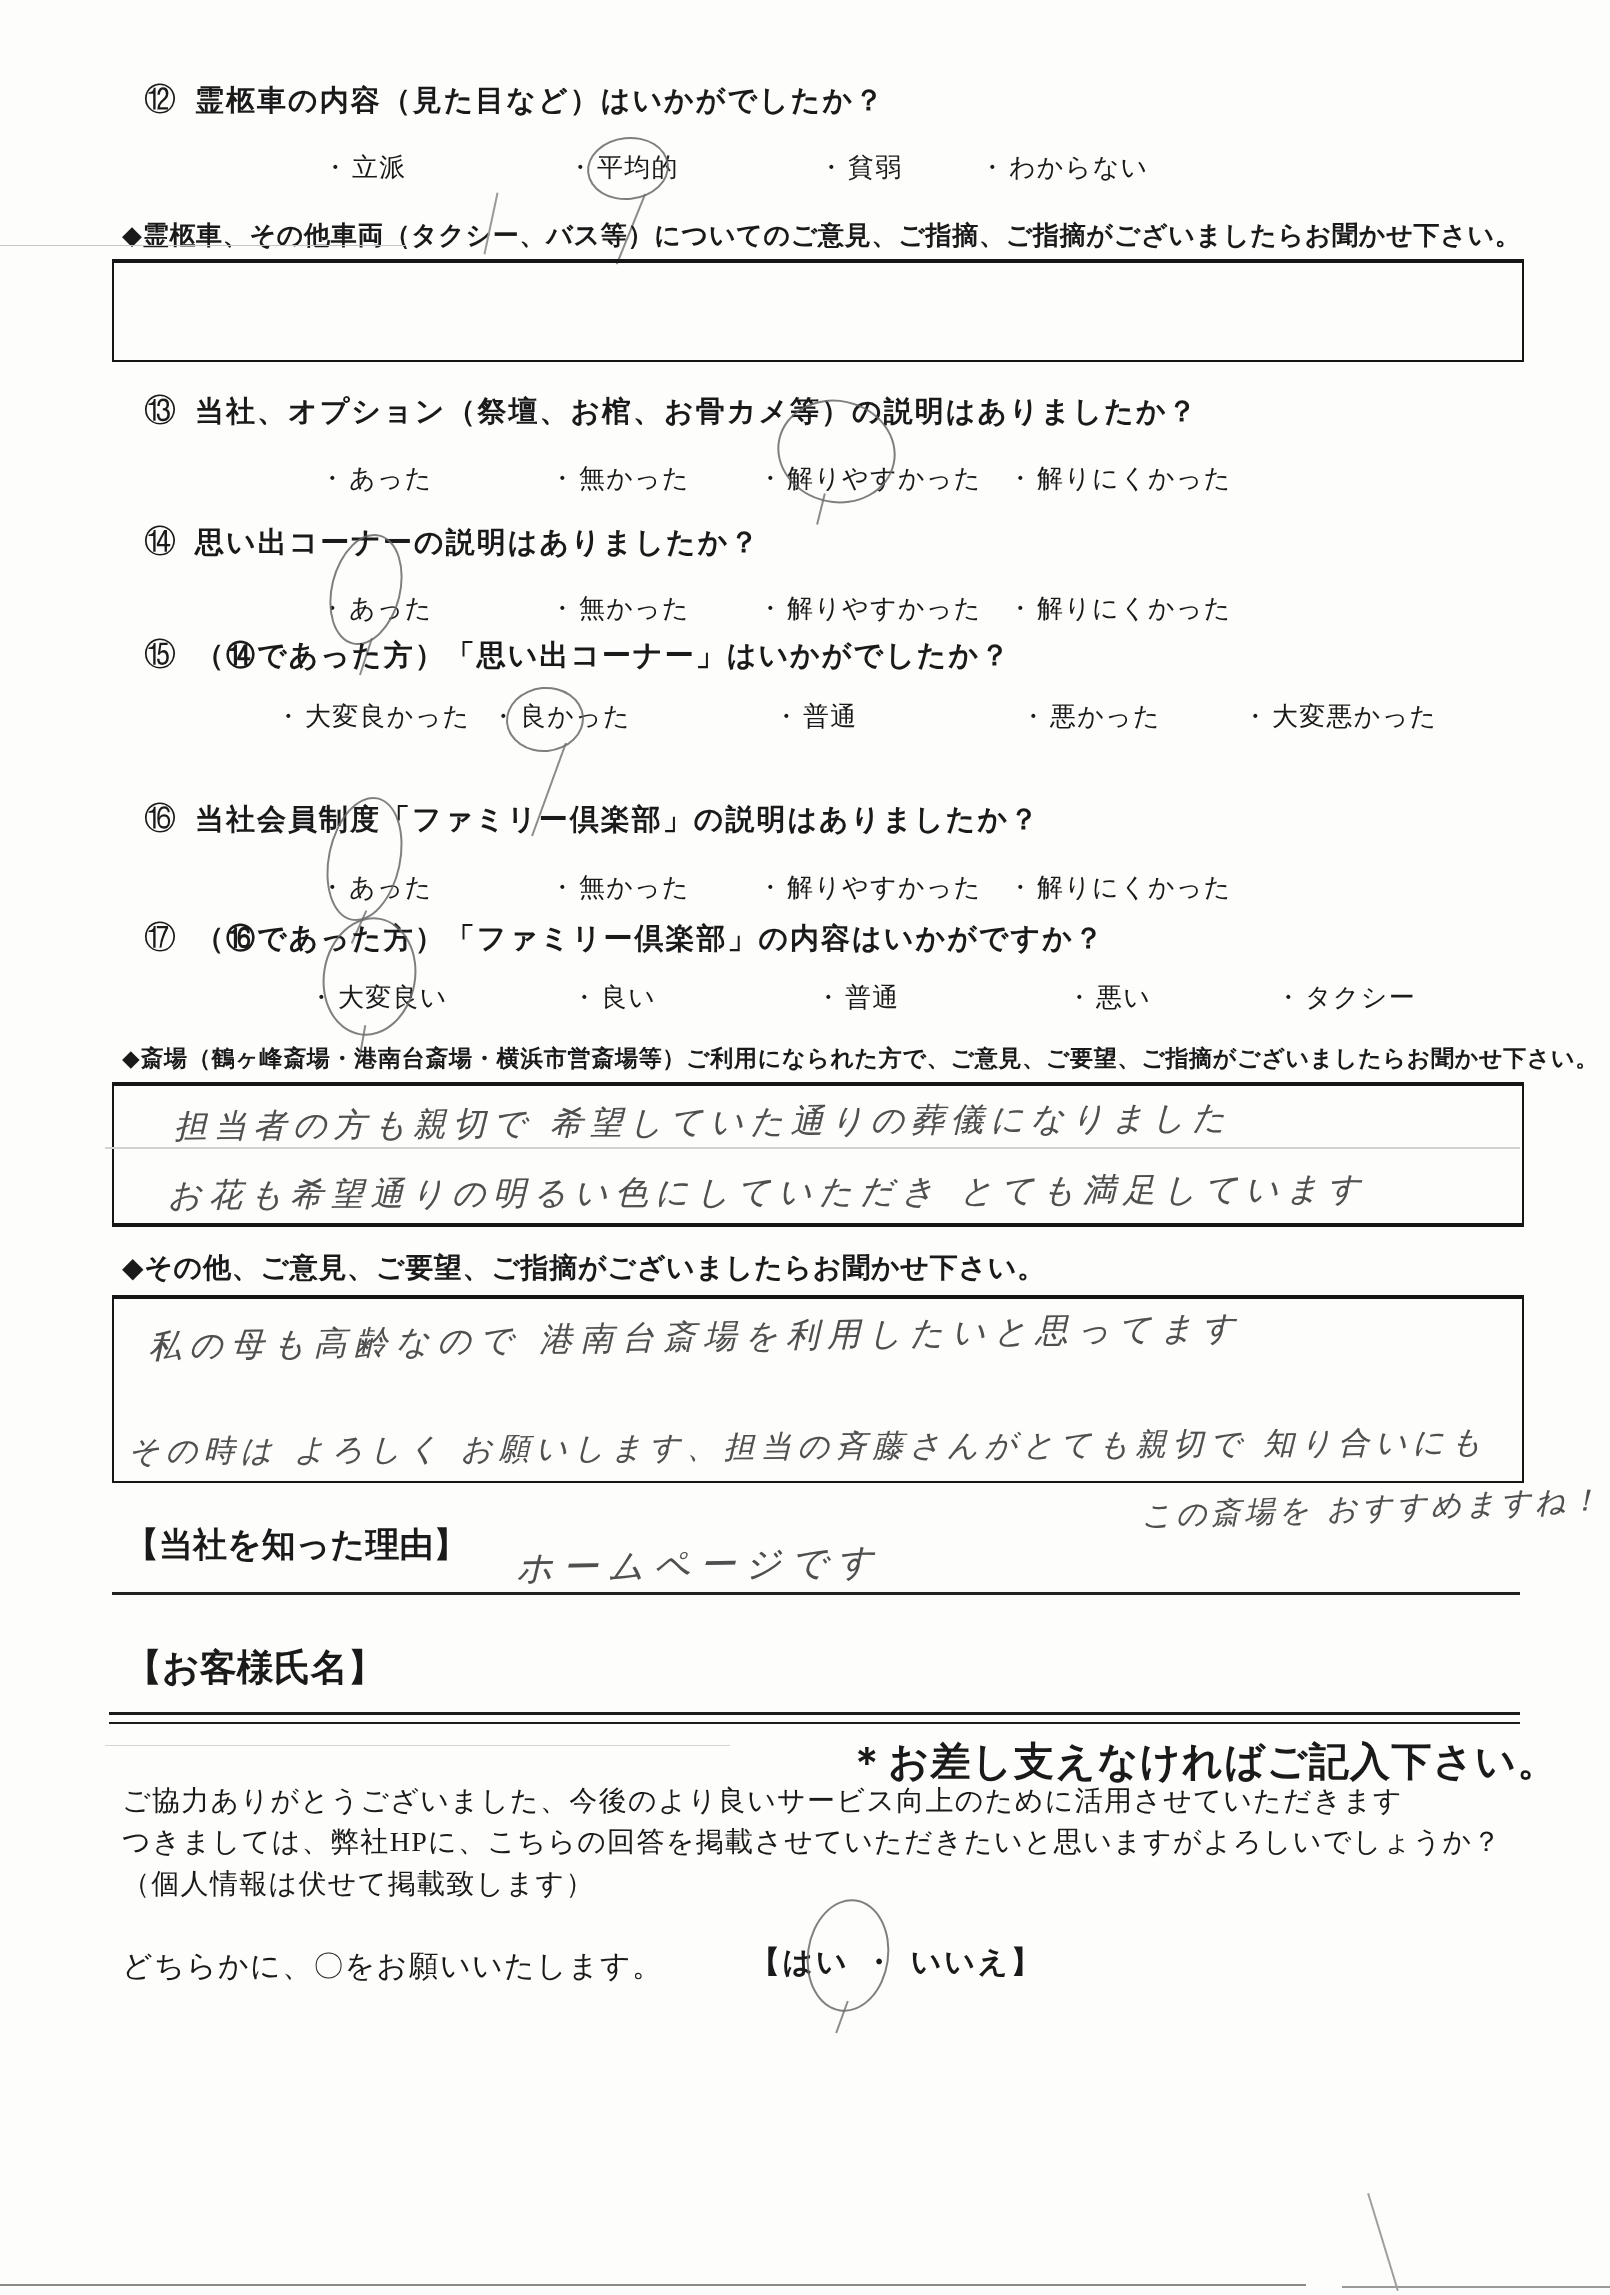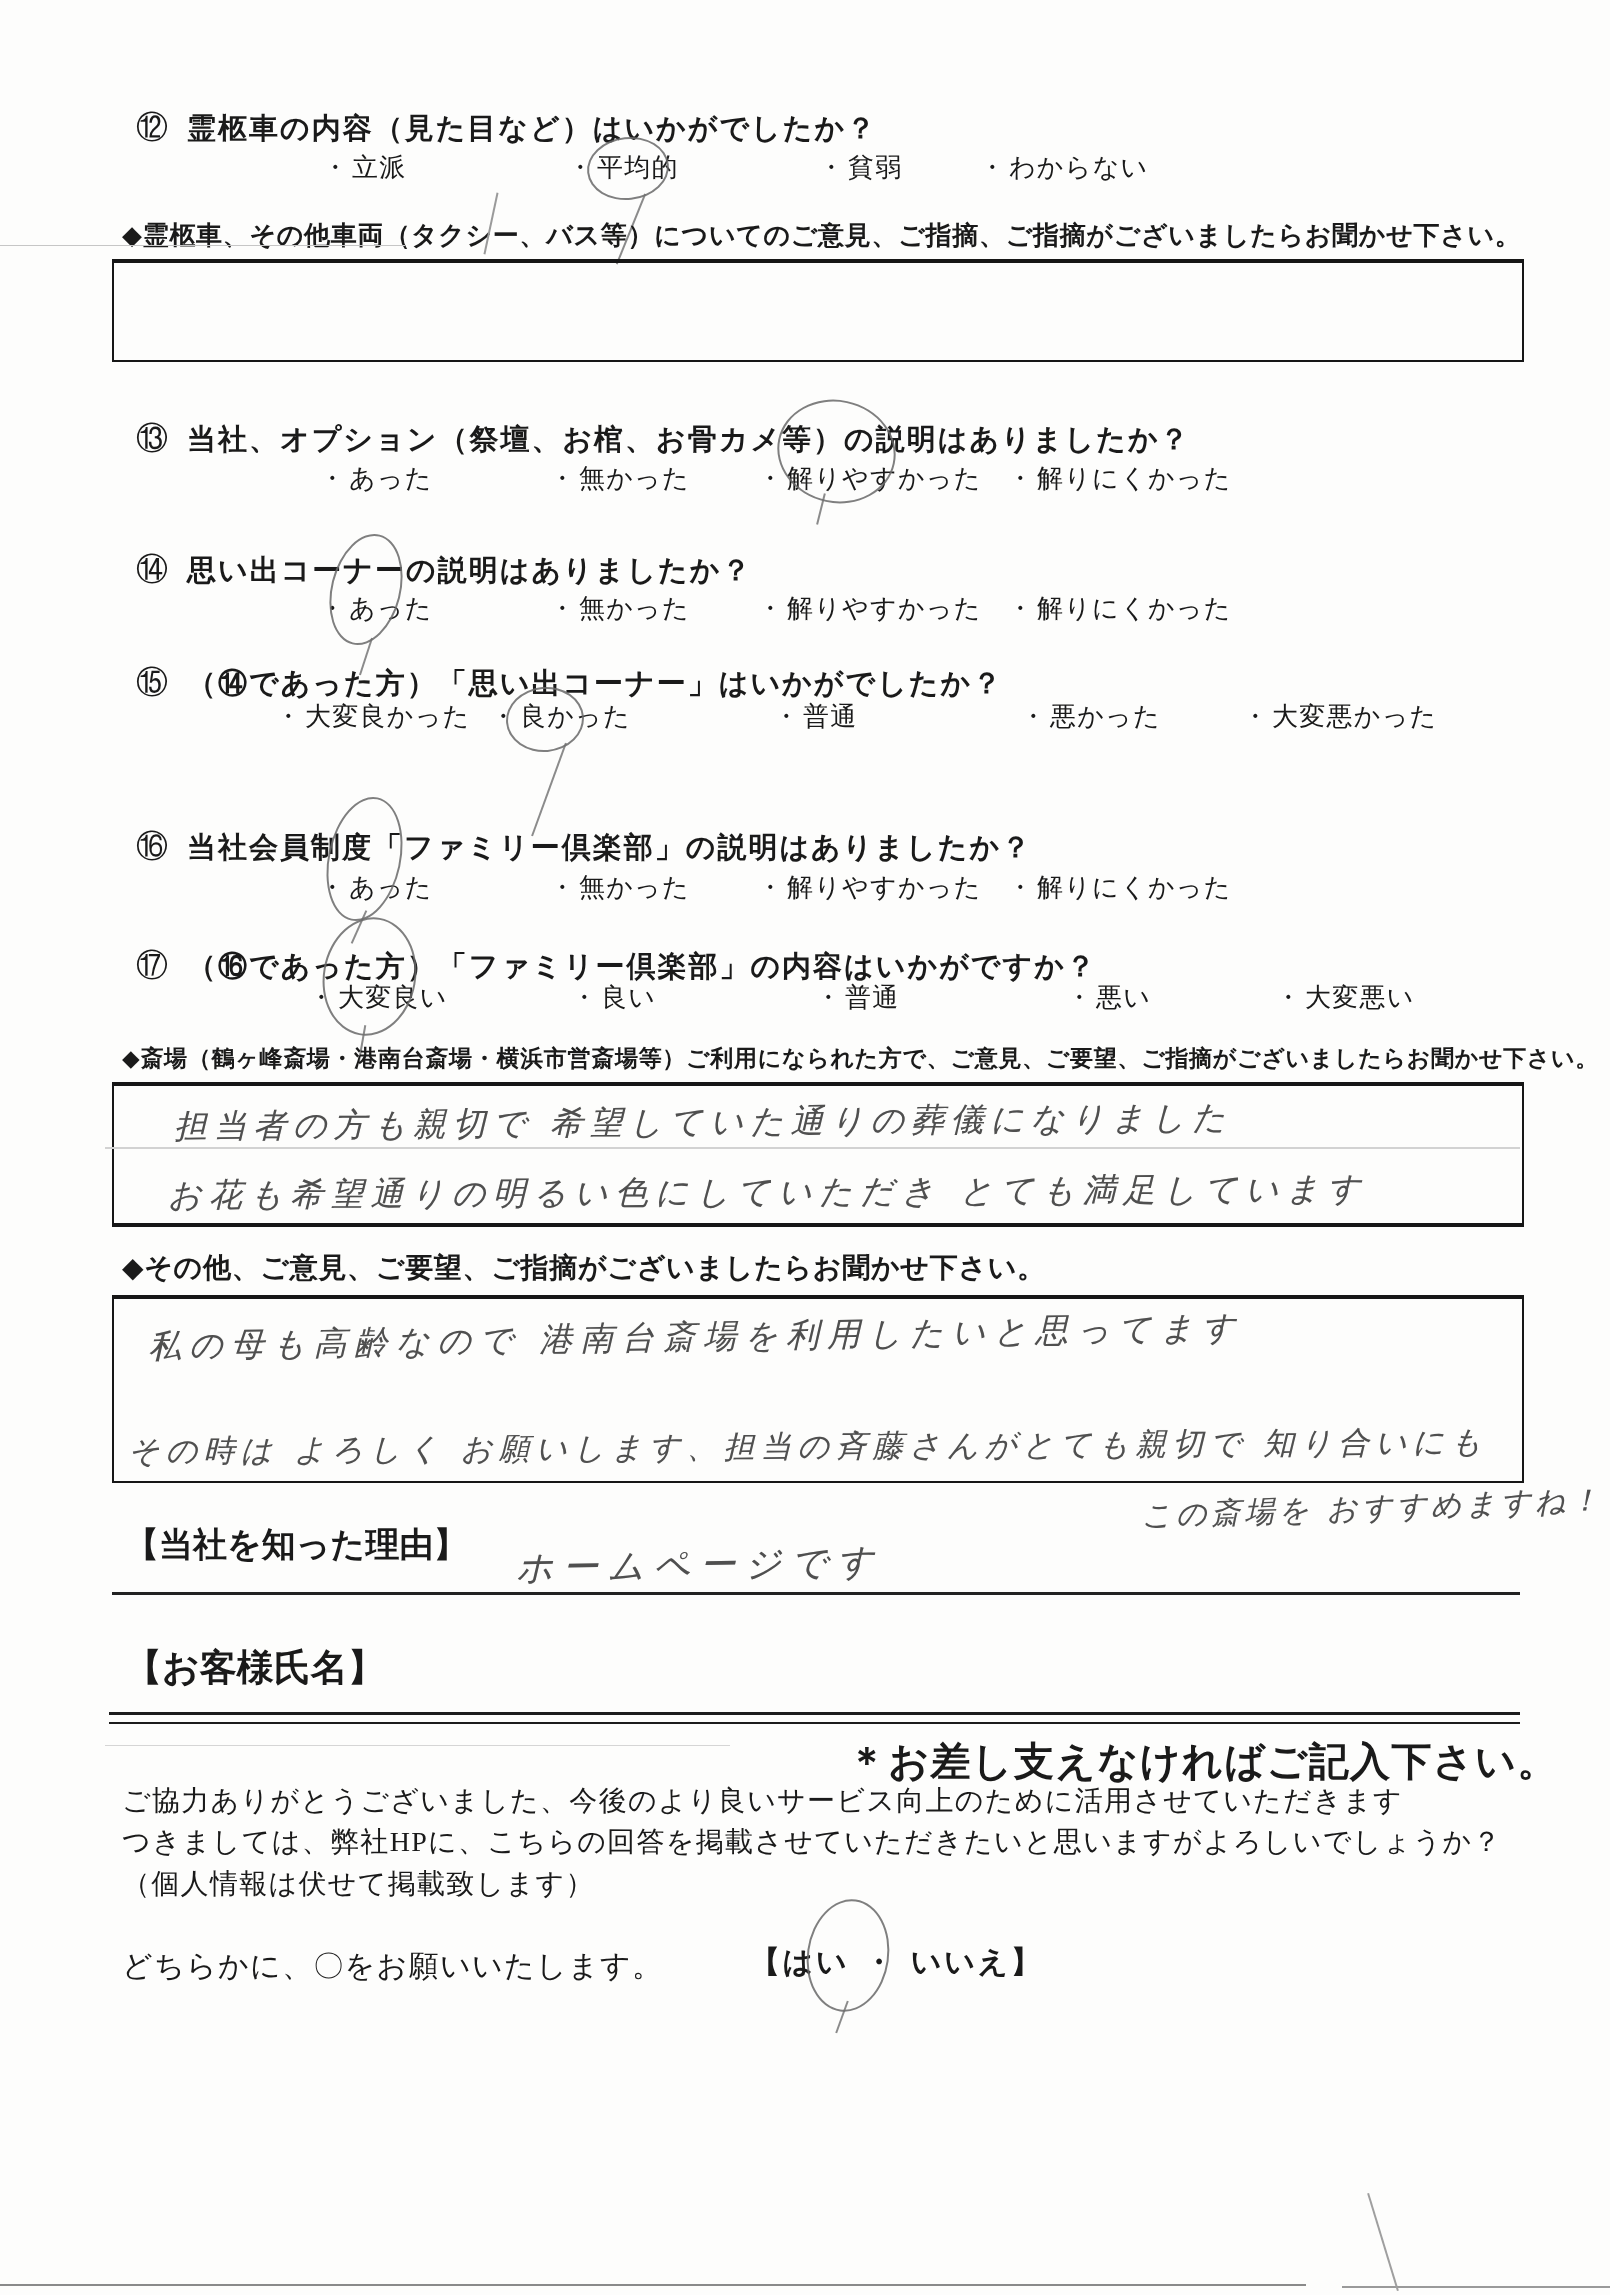--- a/index.html
+++ b/index.html
@@ -5,21 +5,21 @@
   html,body{margin:0;padding:0;background:#ffffff;}
   .page{
     position:relative;
     width:1611px;height:2295px;
     background:#fdfdfc;
     overflow:hidden;
     font-family:"Liberation Serif","DejaVu Serif",serif;
     color:#1a1a1a;
   }
   
-  .q{position:absolute;left:136px;white-space:nowrap;font-weight:bold;font-size:29px;letter-spacing:2px;margin-top:28px;}
+  .q{position:absolute;left:144px;white-space:nowrap;font-weight:bold;font-size:29px;letter-spacing:2px;}
   .qnum{font-size:32px;margin-right:17px;font-weight:normal;}
   
   .opts{position:absolute;left:0;width:1611px;height:59px;}
   .opt{position:absolute;top:0;white-space:nowrap;font-size:26px;letter-spacing:1.3px;}
   .opt::before{content:"・";margin-right:2.6px;}
   .q12o .opt:nth-child(1){left:322px}.q12o .opt:nth-child(2){left:567px}
   .q12o .opt:nth-child(3){left:818px}.q12o .opt:nth-child(4){left:979px}
   .o4 .opt:nth-child(1){left:319px}.o4 .opt:nth-child(2){left:549px}
   .o4 .opt:nth-child(3){left:757px}.o4 .opt:nth-child(4){left:1007px}
   .q15o .opt:nth-child(1){left:275px}.q15o .opt:nth-child(2){left:490px}
@@ -129,21 +129,21 @@
   </div>
 
   <div class="q" style="top:916px">
     <span class="qnum">⑰</span><span>（⑯であった方）「ファミリー倶楽部」の内容はいかがですか？</span>
   </div>
   <div class="opts q17o" style="top:980px">
     <span class="opt c17"><span>大変良い</span><i class="mk"></i><i class="mk-tail"></i></span>
     <span class="opt"><span>良い</span></span>
     <span class="opt"><span>普通</span></span>
     <span class="opt"><span>悪い</span></span>
-    <span class="opt"><span>大変悪い</span></span>
+    <span class="opt"><span>タクシー</span></span>
   </div>
 
   <div class="hdr" style="top:1043px;font-size:23px">◆斎場（鶴ヶ峰斎場・港南台斎場・横浜市営斎場等）ご利用になられた方で、ご意見、ご要望、ご指摘がございましたらお聞かせ下さい。</div>
   <div class="cbox" style="top:1082px;height:137px;border-top-width:4px;border-bottom-width:4px"></div>
   <div class="hand" style="top:1100px;left:174px;font-size:33px;letter-spacing:6.6px;transform:rotate(-0.5deg)">担当者の方も親切で 希望していた通りの葬儀になりました</div>
   <div class="hand" style="top:1170px;left:168px;font-size:33px;letter-spacing:7.2px;transform:rotate(-0.3deg)">お花も希望通りの明るい色にしていただき とても満足しています</div>
 
   <div class="hdr" style="top:1249px;font-size:28px">◆その他、ご意見、ご要望、ご指摘がございましたらお聞かせ下さい。</div>
   <div class="cbox" style="top:1295px;height:182px;border-top-width:4px"></div>
   <div class="hand" style="top:1315px;left:148px;font-size:33px;letter-spacing:8px;transform:rotate(-1deg)">私の母も高齢なので 港南台斎場を利用したいと思ってます</div>

